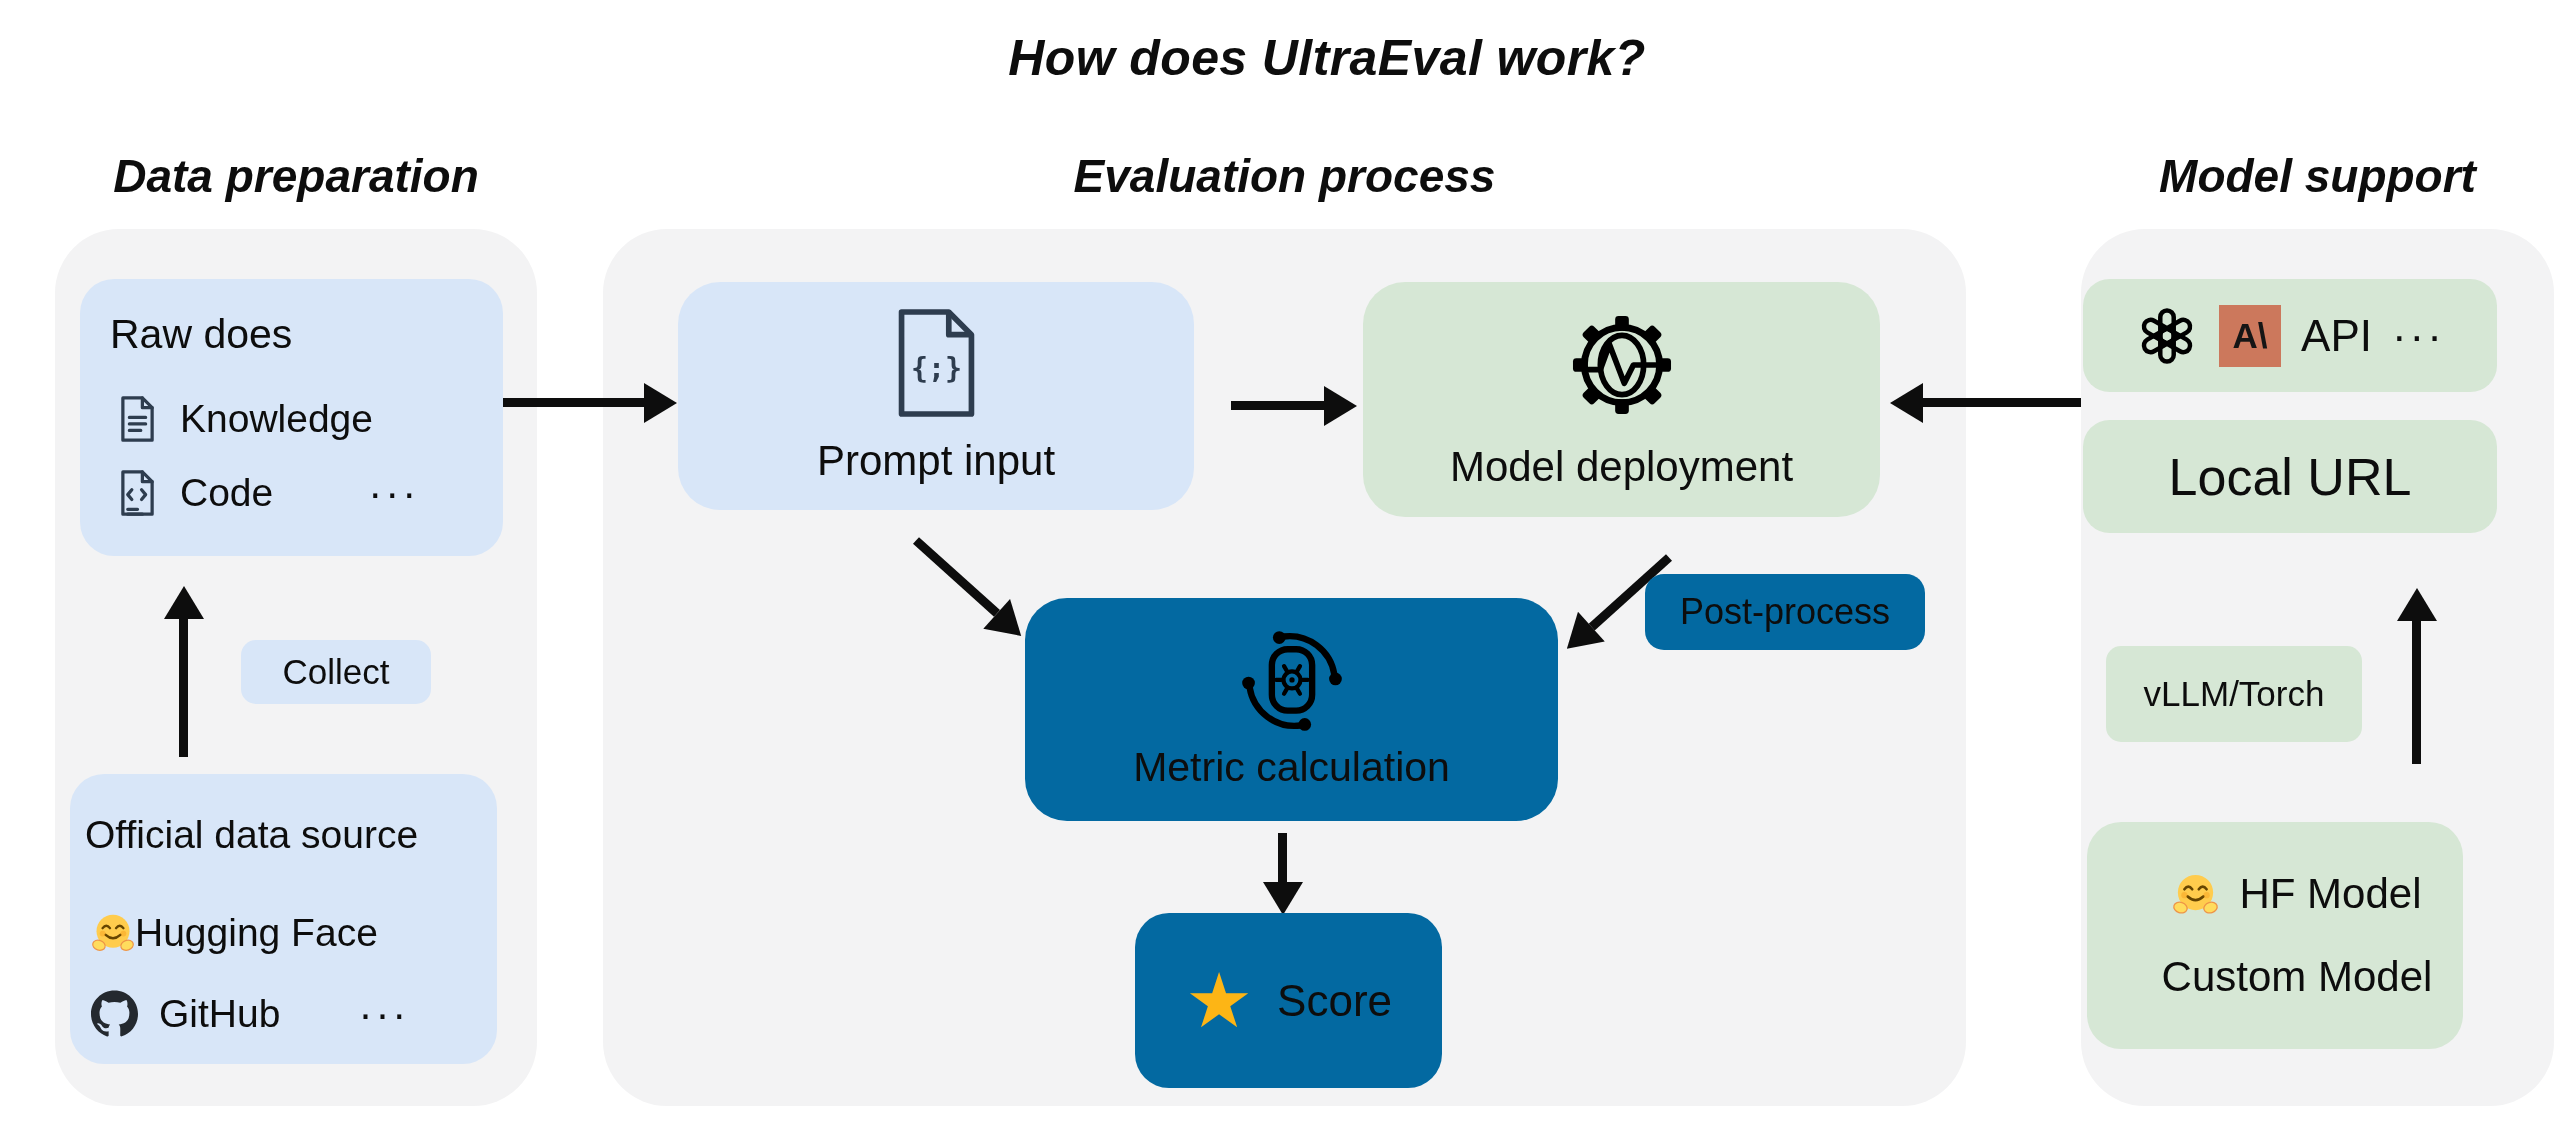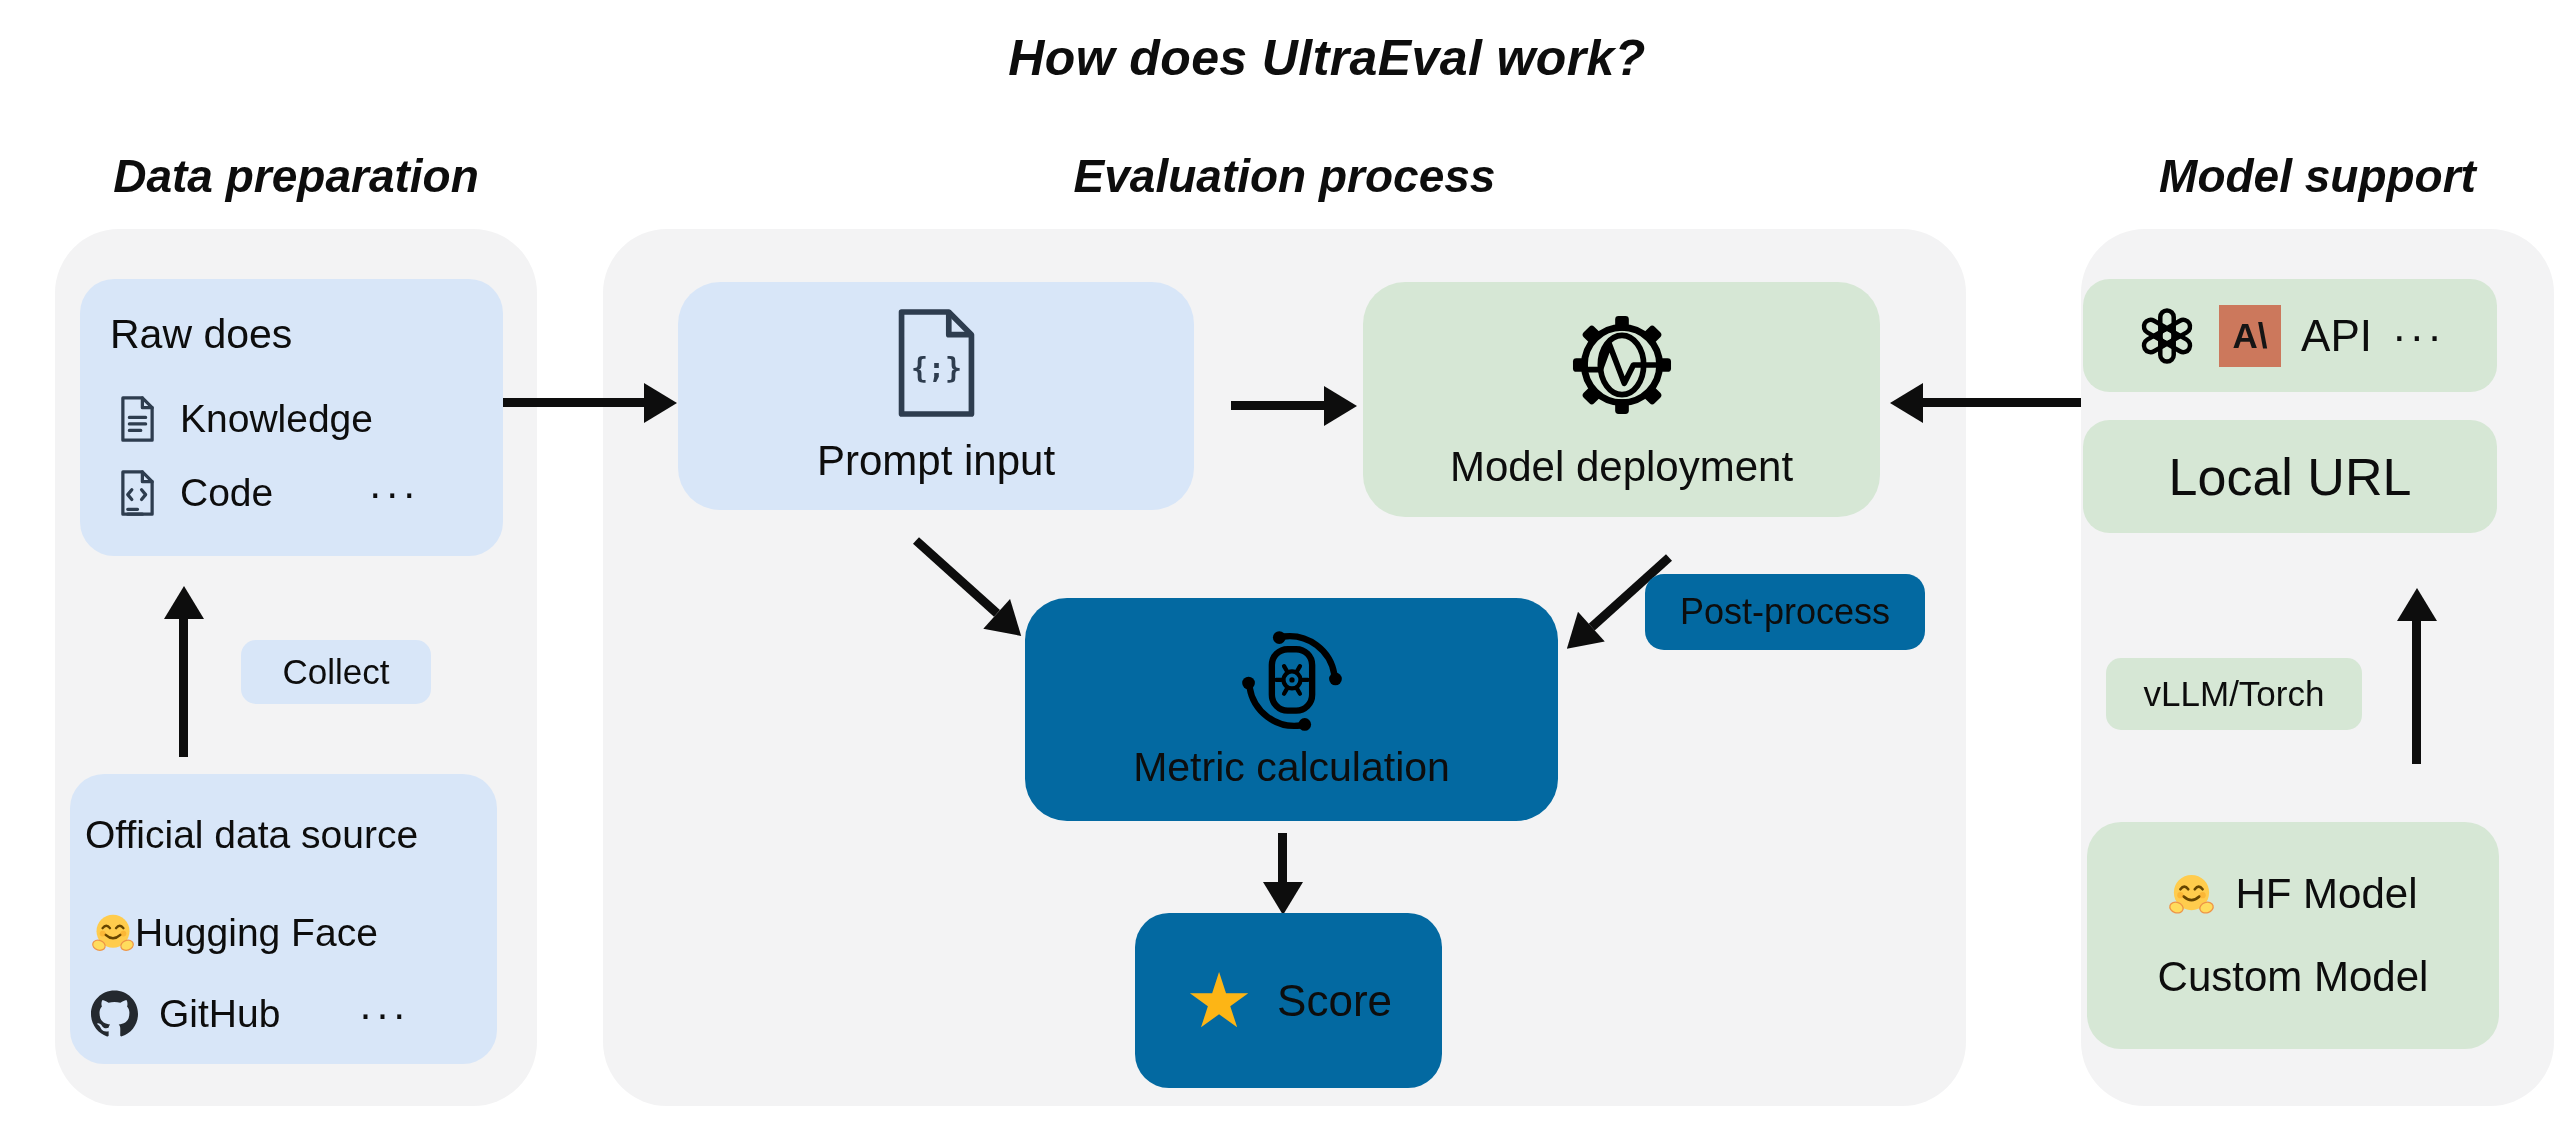--- a/index.html
+++ b/index.html
@@ -217,25 +217,25 @@
     <span>A\</span>
   </div>
   <span style="font-size:44px;">API</span>
   <span class="dots" style="font-size:44px;">···</span>
 </div>
 
 <div class="box green" style="left:2083px;top:420px;width:414px;height:113px;border-radius:26.6px;">
   <div class="center-lbl">Local URL</div>
 </div>
 
-<div class="box green chip small" style="left:2106px;top:646px;width:256px;height:72px;margin-top:12px;">
+<div class="box green chip small" style="left:2106px;top:646px;width:256px;height:96px;">
   <span>vLLM/Torch</span>
 </div>
 
-<div class="box green r45" style="left:2087px;top:822px;width:412px;height:227px;">
+<div class="box green r45" style="left:2087px;top:822px;width:332px;height:227px;padding-left:44px;">
   <div class="stack" style="gap:35px;">
     <div style="display:flex;align-items:center;gap:20px;">
       <svg width="47" height="47" viewBox="0 0 36 36">
         <circle cx="18" cy="16.5" r="13.5" fill="#FFCC4D"></circle>
         <g fill="none" stroke="#664500" stroke-width="2" stroke-linecap="round">
           <path d="M9.5,14 q3,-4 6,0"></path>
           <path d="M20.5,14 q3,-4 6,0"></path>
           <path d="M12,19.5 q6,5.5 12,0"></path>
         </g>
         <circle cx="9.5" cy="18.5" r="2.4" fill="#f4900c" opacity="0.35"></circle>

